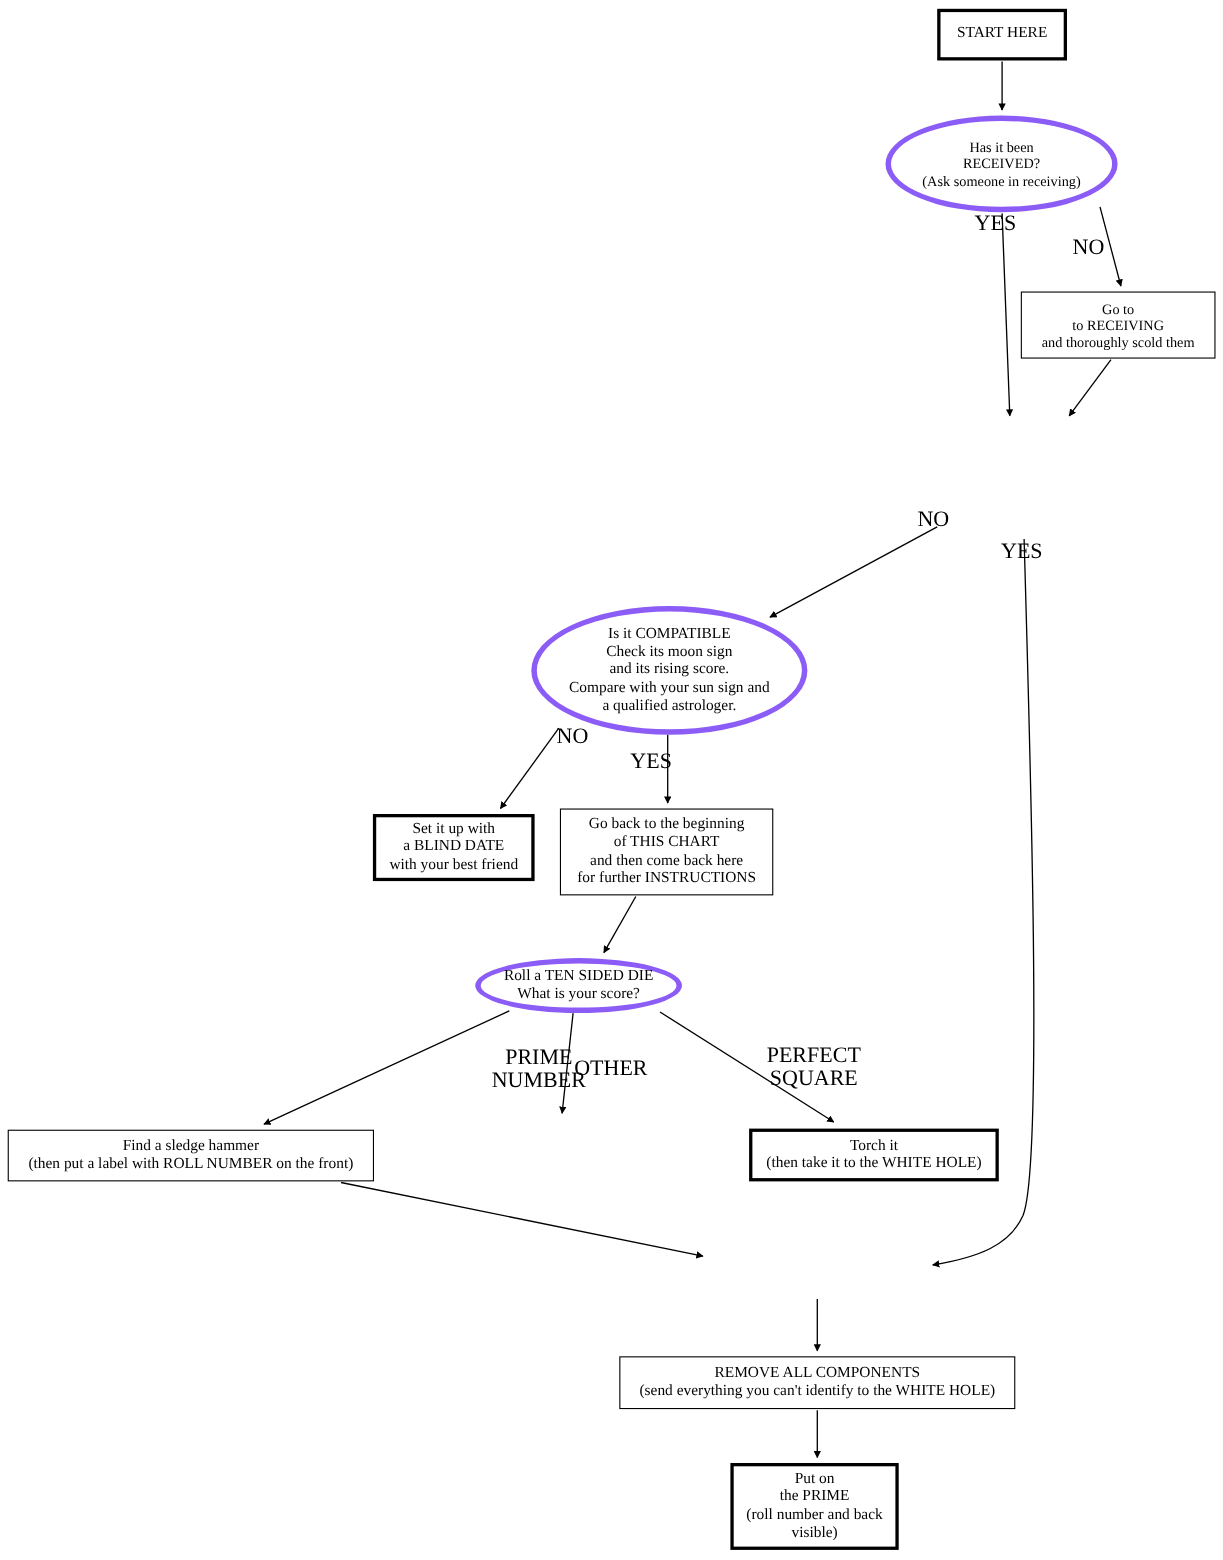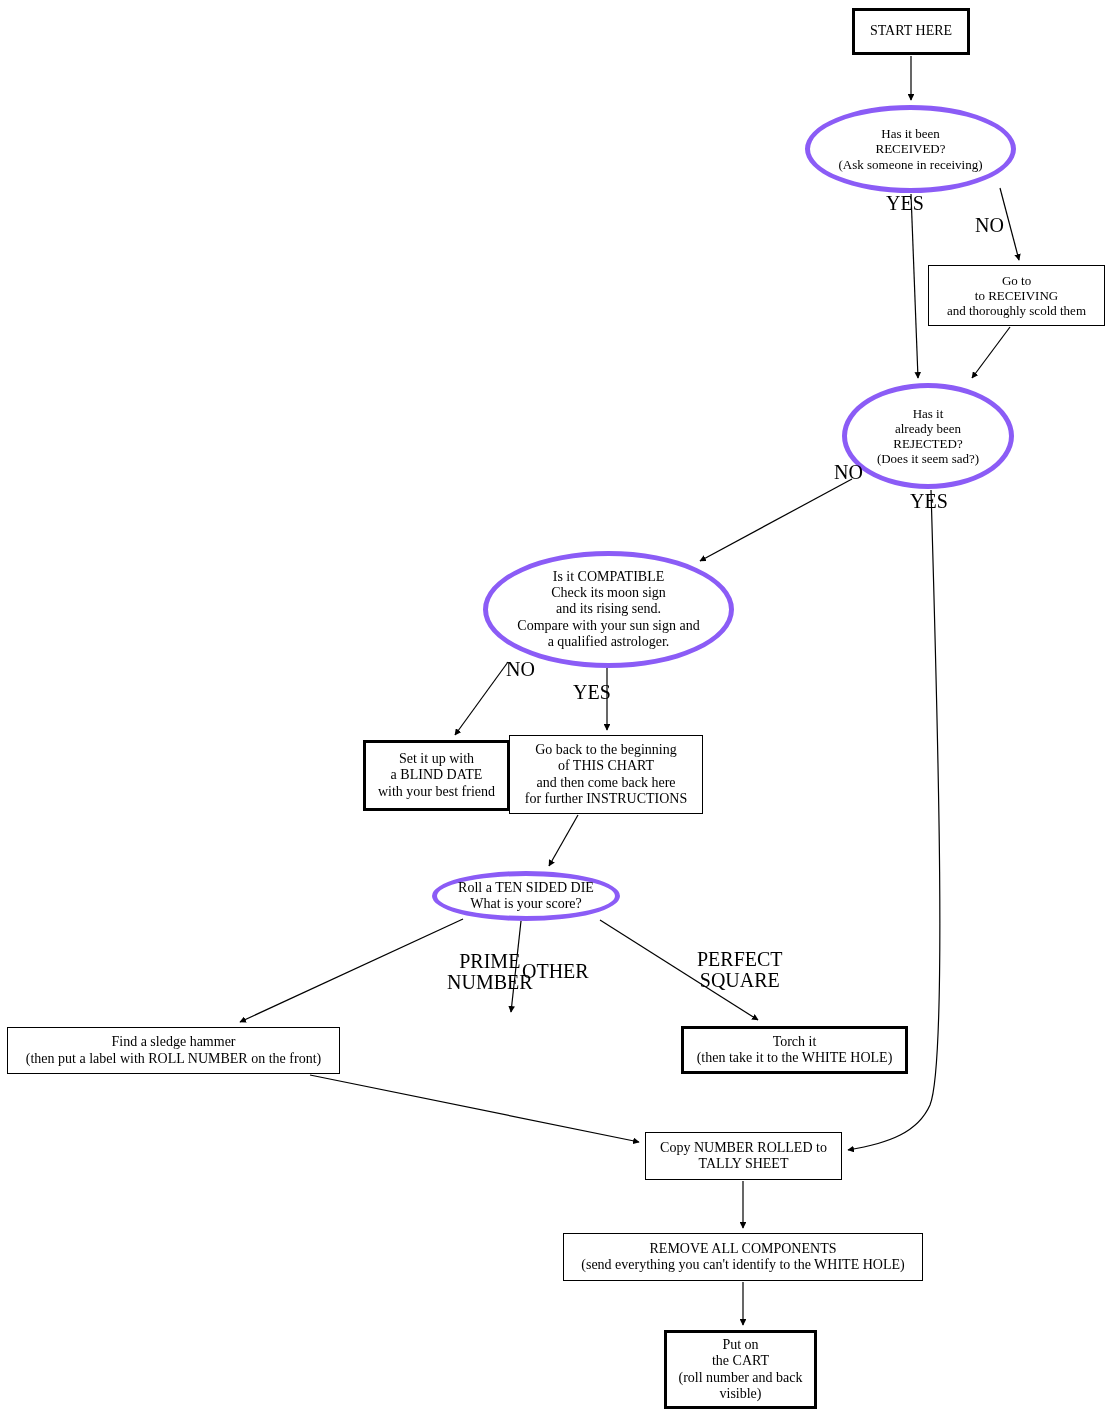--- a/index.html
+++ b/index.html
@@ -122,40 +122,32 @@
   </div>
 
   <div class="node box fs13" style="left:928px; top:265px; width:177px; height:61px;">
     <div class="lines">
         <div>Go to</div>
         <div>to RECEIVING</div>
         <div>and thoroughly scold them</div>
       </div>
   </div>
 
-  <div class="node ellipse fs13" style="left:842px; top:383px; width:172px; height:106px;">
-    <div class="lines">
-        <div>Has it</div>
-        <div>already been</div>
-        <div>REJECTED?</div>
-        <div>(Does it seem sad?)</div>
-      </div>
-  </div>
 
   <div class="node ellipse fs14" style="left:483px; top:551px; width:251px; height:117px;">
     <div class="lines">
         <div>Is it COMPATIBLE</div>
         <div>Check its moon sign</div>
-        <div>and its rising send.</div>
+        <div>and its rising score.</div>
         <div>Compare with your sun sign and</div>
         <div>a qualified astrologer.</div>
       </div>
   </div>
 
-  <div class="node box-bold fs14" style="left:339px; top:740px; width:147px; height:71px;margin-left:24px;">
+  <div class="node box-bold fs14" style="left:339px; top:740px; width:147px; height:61px;">
     <div class="lines">
         <div>Set it up with</div>
         <div>a BLIND DATE</div>
         <div>with your best friend</div>
       </div>
   </div>
 
   <div class="node box fs14" style="left:509px; top:735px; width:194px; height:79px;">
     <div class="lines">
         <div>Go back to the beginning</div>
@@ -180,38 +172,32 @@
   </div>
 
 
   <div class="node box-bold fs14" style="left:681px; top:1026px; width:227px; height:48px;">
     <div class="lines">
         <div>Torch it</div>
         <div>(then take it to the WHITE HOLE)</div>
       </div>
   </div>
 
-  <div class="node box fs14" style="left:645px; top:1132px; width:197px; height:48px;">
-    <div class="lines">
-        <div>Copy NUMBER ROLLED to</div>
-        <div>TALLY SHEET</div>
-      </div>
-  </div>
 
   <div class="node box fs14" style="left:563px; top:1233px; width:360px; height:48px;">
     <div class="lines">
         <div>REMOVE ALL COMPONENTS</div>
         <div>(send everything you can't identify to the WHITE HOLE)</div>
       </div>
   </div>
 
   <div class="node box-bold fs14" style="left:664px; top:1330px; width:153px; height:79px;">
     <div class="lines">
         <div>Put on</div>
-        <div>the CART</div>
+        <div>the PRIME</div>
         <div>(roll number and back</div>
         <div>visible)</div>
       </div>
   </div>
 
   <div class="edge-label fs20" style="left:886px; top:193px;">
       <div>YES</div>
     </div>
   <div class="edge-label fs20" style="left:975px; top:215px;">
       <div>NO</div>

